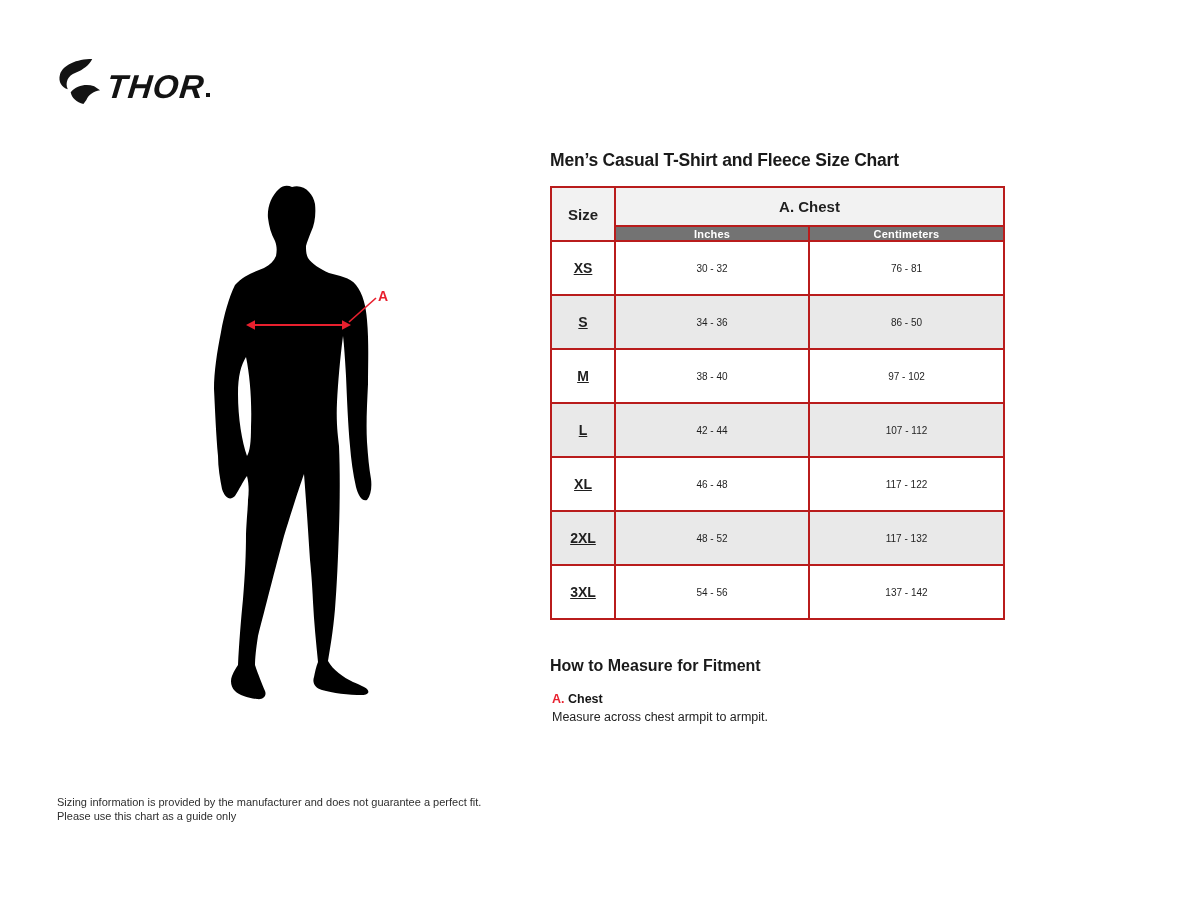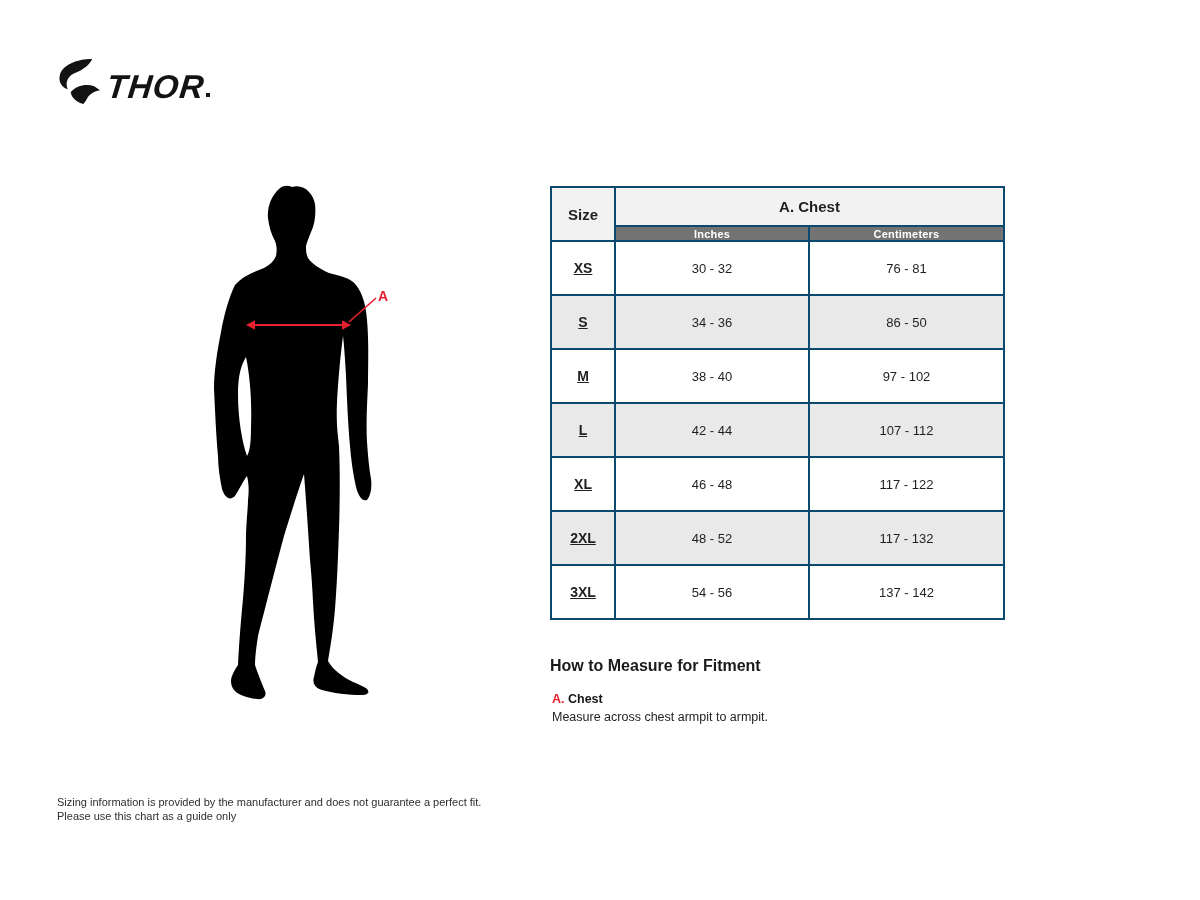--- a/index.html
+++ b/index.html
@@ -53,21 +53,21 @@
     letter-spacing: -0.2px;
   }
 
   table.size-table {
     position: absolute; left: 550px; top: 186px;
     width: 453px;
     border-collapse: collapse;
     table-layout: fixed;
   }
   .size-table th, .size-table td {
-    border: 2px solid #0c4a6e;
+    border: 2px solid #b91c1c;
     text-align: center;
     vertical-align: middle;
     color: #1f1f1f;
   }
   .size-table .size-head {
     width: 64px; background: #f2f2f2;
     font-size: 15px; font-weight: bold;
   }
   .size-table .group-head {
     height: 39px; background: #f2f2f2;
@@ -75,21 +75,21 @@
   }
   .size-table .bar {
     height: 15px;
     background: #737373; color: #ffffff;
     font-size: 11px; font-weight: bold;
     letter-spacing: 0.2px;
     padding: 0;
   }
   .size-table tbody tr { height: 54px; background: #ffffff; }
   .size-table tbody tr.alt { background: #e9e9e9; }
-  .size-table td { font-size: 13px; }
+  .size-table td { font-size: 10px; }
   .size-table td.size-cell { font-size: 14px; font-weight: bold; text-decoration: underline; }
 
   .howto-title {
     position: absolute; left: 550px; top: 657px;
     font-size: 16px; font-weight: bold; color: #1a1a1a;
   }
   .measure-item {
     position: absolute; left: 552px; top: 692px;
     font-size: 12.5px; font-weight: bold; color: #141414;
   }
@@ -187,20 +187,21 @@
       <g>
         <line class="red-stroke" x1="44" y1="141" x2="133" y2="141" stroke-width="2.2"></line>
         <polygon class="red-fill" points="36,141 45,136.2 45,145.8"></polygon>
         <polygon class="red-fill" points="141,141 132,136.2 132,145.8"></polygon>
         <line class="red-stroke" x1="139" y1="138" x2="166" y2="114" stroke-width="1.6"></line>
         <text class="annot-a" x="168" y="117">A</text>
       </g>
     </svg>
   </div>
 
+  <div class="chart-title">Men’s Casual T-Shirt and Fleece Size Chart</div>
 
   <table class="size-table">
     <colgroup>
         <col style="width:64px">
         <col style="width:194px">
         <col style="width:195px">
       </colgroup>
     <thead>
       <tr>
         <th rowspan="2" class="size-head">Size</th>

